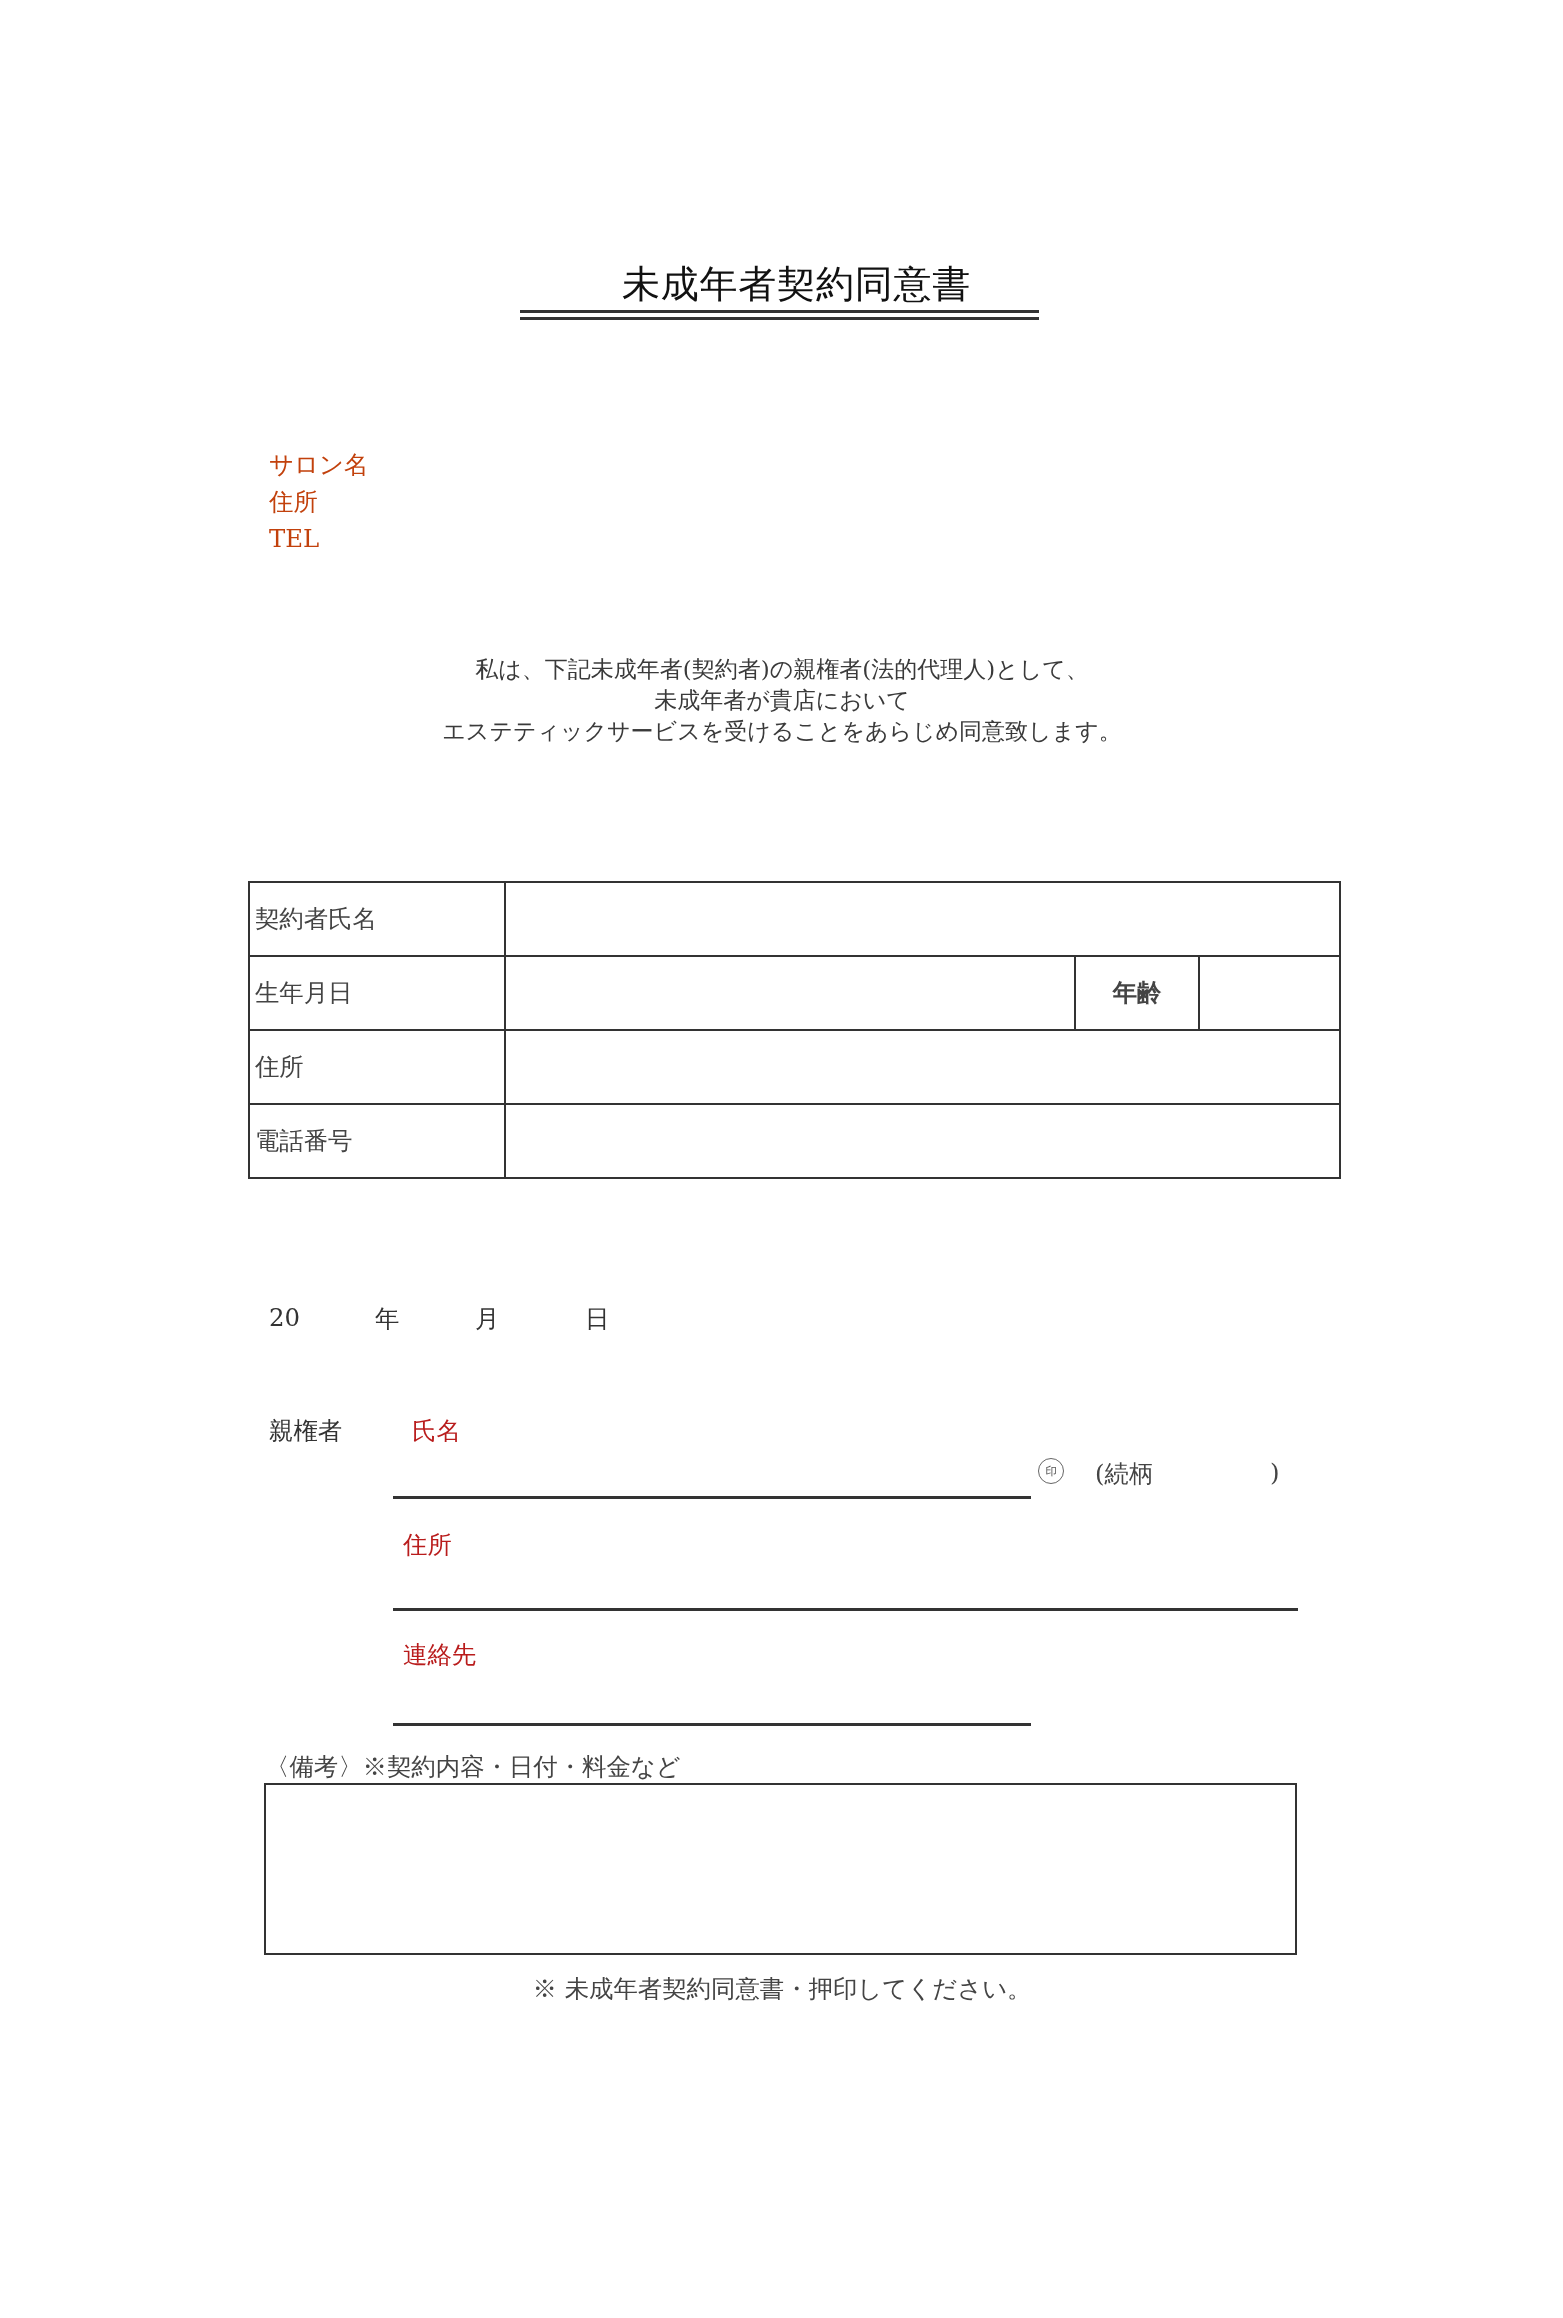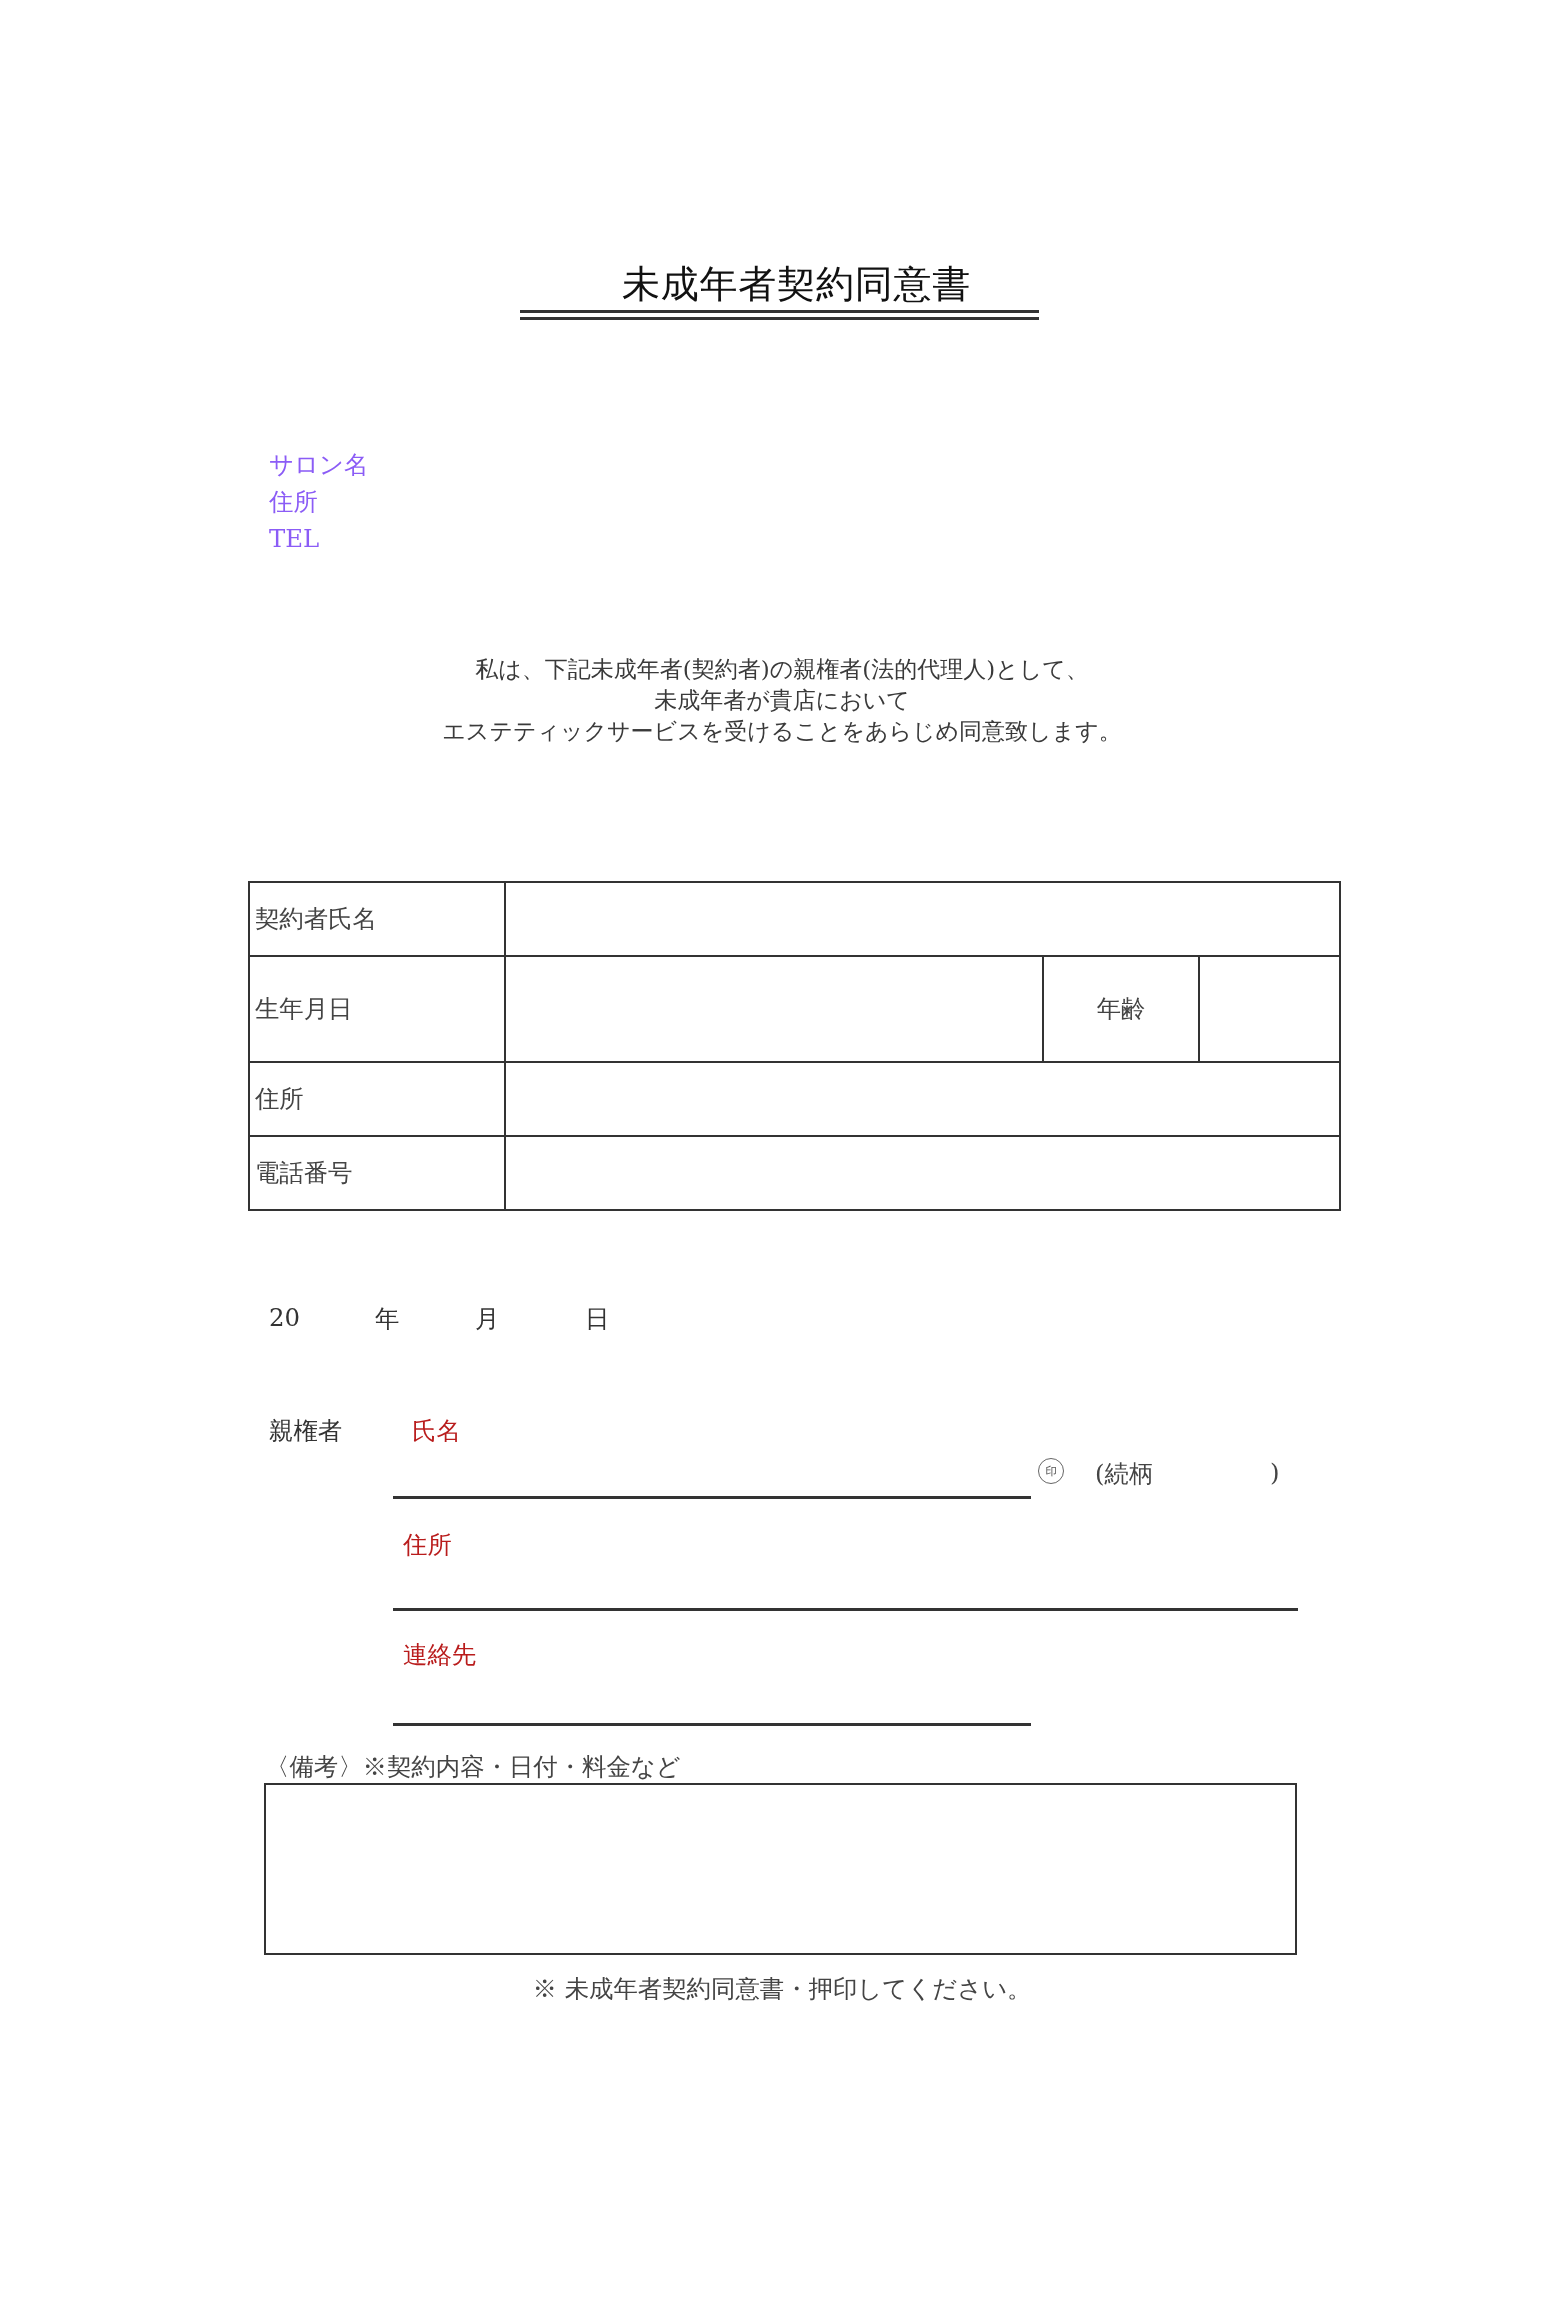--- a/index.html
+++ b/index.html
@@ -4,29 +4,29 @@
 <style>
   html, body { margin: 0; padding: 0; background: #ffffff; }
   body { width: 1564px; height: 2319px; position: relative; overflow: hidden;
          font-family: "DejaVu Serif", "Liberation Serif", serif; color: #333333; }
   .abs { position: absolute; }
   .title { left: 521px; top: 259px; width: 518px; text-align: center;
            font-family: Liberation Serif, serif; font-size: 38px;
            color: #111111; letter-spacing: 0.8px; padding-left: 33px; box-sizing: border-box; }
   .title-line1 { left: 520px; top: 310px; width: 519px; height: 3.3px; background: #333; }
   .title-line2 { left: 520px; top: 317px; width: 519px; height: 3.3px; background: #333; }
-  .shop-info { left: 269px; top: 446px; font-size: 24.4px; line-height: 37px; color: #8b5cf6; }
+  .shop-info { left: 269px; top: 446px; font-size: 24.4px; line-height: 37px; color: #c2410c; }
   .consent { left: 326px; top: 654px; width: 912px; text-align: center; font-size: 23px;
              line-height: 31px; color: #3a3a3a; }
   table.contract { position: absolute; left: 248px; top: 881px; width: 1093px;
                    border-collapse: collapse; border: 2.4px solid #333; }
   table.contract td { border: 2.4px solid #333; height: 72px; font-size: 24.4px; color: #444;
                       padding: 0 0 0 4.9px; vertical-align: middle; }
   table.contract td.label { width: 249px; }
-  table.contract td.age-label { width: 122px; text-align: center; padding: 16px; }
+  table.contract td.age-label { width: 122px; text-align: center; padding: 0; font-weight: bold; }
   table.contract td.age-value { width: 134px; }
   .date-row { left: 269px; top: 1303px; font-size: 24.4px; color: #333; }
   .date-row span { position: absolute; white-space: nowrap; }
   .guardian-label { left: 269px; top: 1415px; font-size: 24.4px; color: #333; }
   .field-label { font-size: 24.4px; color: #b91c1c; }
   .sig-line { height: 3.3px; background: #333; }
   .seal { left: 1038px; top: 1458px; width: 24.4px; height: 24.4px; border: 1.6px solid #666;
           border-radius: 50%; font-size: 11.4px; line-height: 24.4px; text-align: center; color: #555; }
   .relation { left: 1095px; top: 1458px; font-size: 24.4px; color: #444; }
   .relation-close { left: 1270px; top: 1458px; font-size: 24.4px; color: #444; }

